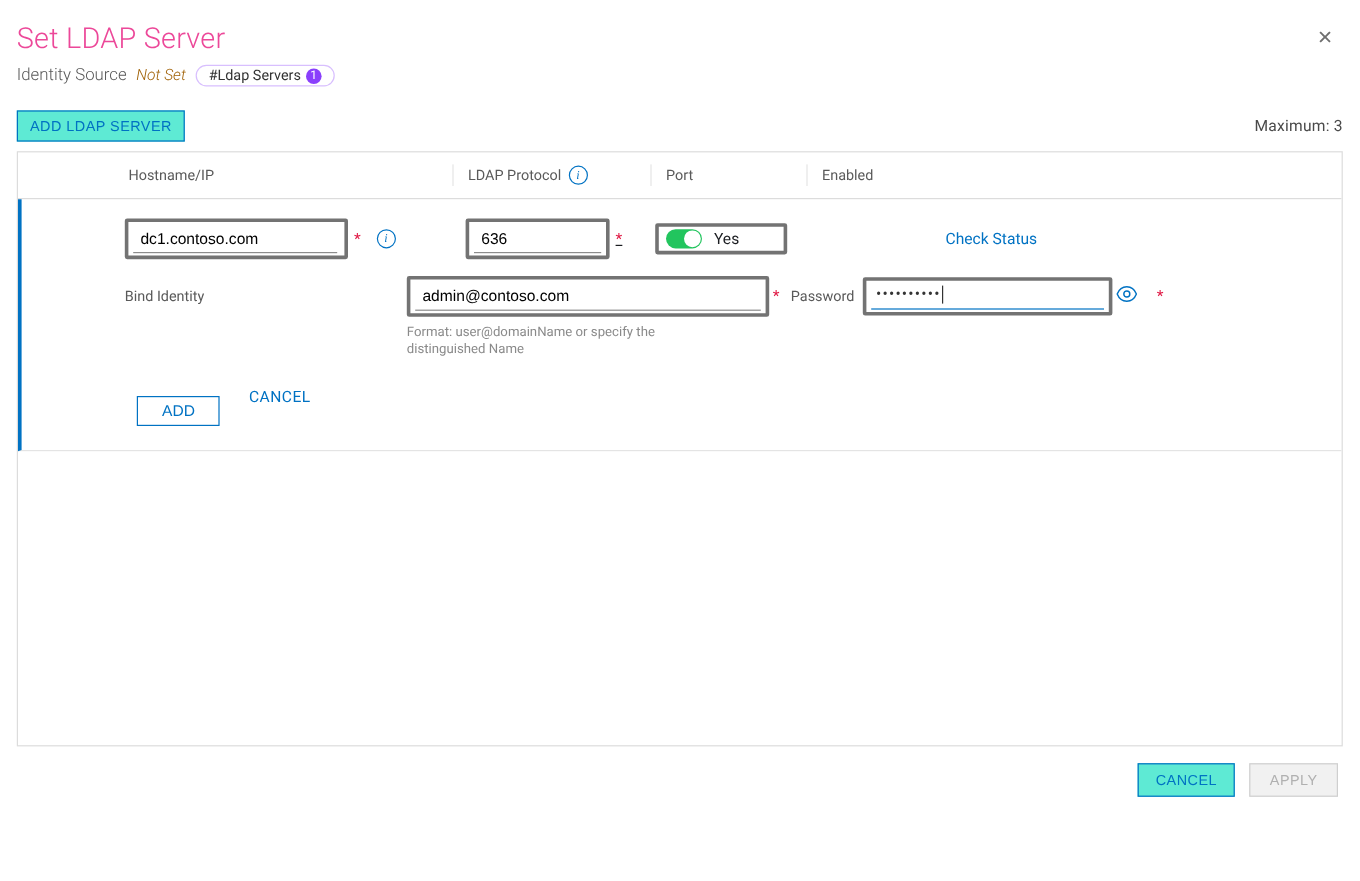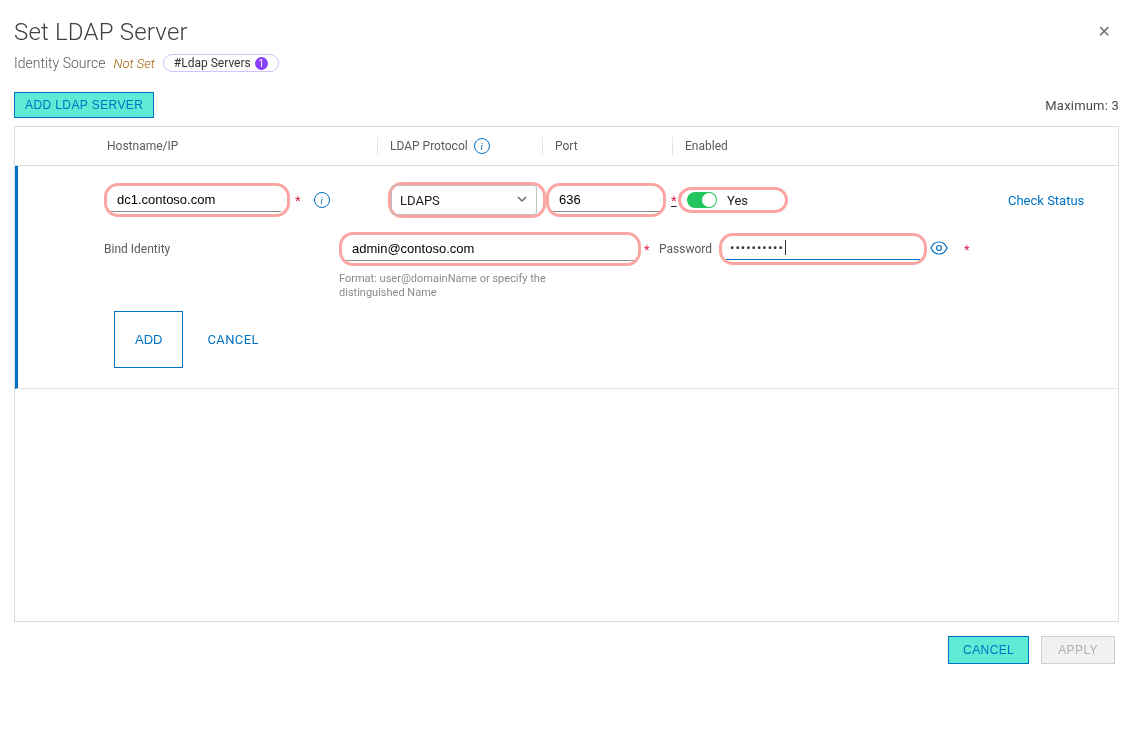--- a/index.html
+++ b/index.html
@@ -7,21 +7,21 @@
     padding: 0;
     width: 1133px;
     height: 734px;
     font-family: -apple-system, BlinkMacSystemFont, "Segoe UI", Roboto, "Helvetica Neue", Arial, sans-serif;
     font-size: 13px;
     color: #1b1d21;
     background: #ffffff;
   }
   .dialog { padding: 18px 14px 10px 14px; }
   .header-row { display:flex; align-items:flex-start; justify-content:space-between; }
-  .title { font-size: 24px; font-weight: 300; letter-spacing:.2px; color:#404040; }
+  .title { font-size: 24px; font-weight: 300; letter-spacing:.2px; color:#ec4899; }
   .close-x { font-size:16px; color:#6f6f6f; padding:4px 8px; cursor:pointer; }
   .subhead { display:flex; align-items:center; gap:8px; margin-top:8px; }
   .subhead-label { font-size:14px; color:#5a5a5a; font-weight:300; }
   .notset { font-style: italic; color:#a16207; font-weight:300; }
   .pill { display:inline-flex; align-items:center; gap:4px; border:1px solid #8a3ffc55; border-radius:12px; padding:1px 10px; font-size:12px; color:#333; }
   .pill-badge { background:#8a3ffc; color:#fff; font-size:10px; width:13px; height:13px; border-radius:50%; display:inline-flex; align-items:center; justify-content:center; }
   .toolbar { display:flex; justify-content:space-between; align-items:center; margin-top:20px; }
   .btn { border:1px solid #0072c3; color:#0072c3; background:#5eead4; padding:5px 10px; font-size:12px; letter-spacing:.4px; cursor:pointer; }
   .btn.primary-outline { border-color:#0072c3; color:#0072c3; }
   .btn.disabled { border-color:#cfcfcf; color:#b0b0b0; background:#f1f1f1; cursor:default; }
@@ -31,39 +31,39 @@
   .th { display:flex; align-items:center; gap:6px; border-left:1px solid #e4e4e4; padding-left:12px; height:18px; }
   .th:first-child{ border-left:none; padding-left:0;}
   .info-icon { width:14px; height:14px; border:1px solid #0072c3; color:#0072c3; border-radius:50%; display:inline-flex; align-items:center; justify-content:center; font-family: Georgia, serif; font-style: italic; font-size:10px; }
   .edit-strip { border-left:3px solid #0072c3; border-bottom:1px solid #e4e4e4; padding:8px 0 8px 0; }
   .row { display:grid; grid-template-columns: 86px 186px 98px 158px 132px 220px 1fr; align-items:center; padding:8px 8px 8px 0; }
   .row2 { display:grid; grid-template-columns: 86px 130px 164px 204px 104px auto 1fr; align-items:flex-start; padding:8px 8px 8px 0; }
   .row3 { display:grid; grid-template-columns: 86px 132px 103px 300px 20px 60px 200px 40px 20px 1fr; align-items:center; padding:6px 8px 6px 0; }
   .row3-hint{ display:grid; grid-template-columns: 321px 1fr; }
   .row-actions { display:flex; gap:24px; align-items:center; padding:10px 0 12px 96px; }
   .label { color:#5a5a5a; font-size:12px; }
-  .red-box { border:3px solid #fca5a5; border-radius:14px; }
+  .red-box { border:3px solid #737373; border-radius:2px; }
   .underline-field { border:none; border-bottom:1px solid #8c8c8c; padding:4px 6px; font-size:13px; width:170px; background:transparent; }
   .req-star { color:#e11d48; margin:0 5px; }
   .select-box { display:flex; align-items:center; justify-content:space-between; border:1px solid #bdbdbd; border-radius:3px; padding:4px 8px; font-size:13px; width:128px; height:20px; }
   .chev { color:#6b6b6b; }
   .toggle { width:30px; height:16px; border-radius:8px; position:relative; display:inline-block; vertical-align:middle; }
   .toggle .knob { position:absolute; top:1px; width:14px; height:14px; border-radius:50%; background:#fff; }
   .toggle.on { background:#22c55e; }
   .toggle.on .knob{ right:1px; }
   .toggle.off { background:#cfcfcf; }
   .toggle.off .knob{ left:1px; }
   .enabled-box{ display:flex; align-items:center; gap:10px; width:92px; padding:2px 6px;}
   .link { color:#0072c3; cursor:pointer; font-size:13px; }
   .cert-box { border:1px solid #cfcfcf; width:302px; height:55px; padding:4px 6px; resize:none; font-family:inherit; font-size:13px; color:#333; }
   .cert-box::placeholder{ color:#878787;}
   .pwd-wrap{ display:flex; align-items:center; justify-content:space-between; width:186px; border-bottom:1px solid #0072c3; padding:2px 4px 4px 4px;}
   .hint { font-size:11px; color:#8a8a8a; line-height:1.3; }
   .eye { color:#0072c3; font-size:14px; }
-  .btn-add{ border:1px solid #0072c3; color:#0072c3; background:#fff; padding:20px 20px; font-size:13px; cursor:pointer;}
+  .btn-add{ border:1px solid #0072c3; color:#0072c3; background:#fff; padding:4px 20px; font-size:13px; cursor:pointer;margin-top:21px;}
   .txt-btn{ color:#0072c3; letter-spacing:.4px; font-size:13px; cursor:pointer;}
   .dialog-footer{ display:flex; justify-content:flex-end; gap:12px; padding:14px 4px 0 0; }
   .port-field{ border:none; border-bottom:1px solid #8c8c8c; background:transparent; width:94px; padding:4px 6px; font-size:13px;}
   .pad-pill{ padding:2px 4px; }
 </style>
 </head>
 <body>
 
 <div class="dialog">
   <div class="header-row">
@@ -103,30 +103,20 @@
 
     <div class="edit-strip">
       <div class="row">
         <span></span>
         <span class="red-box pad-pill">
           <input class="underline-field" style="width: 158px;" value="dc1.contoso.com">
         </span>
         <span style="display:flex;align-items:center;gap:8px;">
           <span class="req-star">*</span>
           <span class="info-icon">i</span>
-        </span>
-        <span class="red-box">
-          <span class="select-box">
-            <span>LDAPS</span>
-            <span class="chev">
-              <svg width="12" height="12" viewBox="0 0 12 12">
-                  <path d="M2 4 L6 8 L10 4" fill="none" stroke="#6b6b6b" stroke-width="1.5"></path>
-                </svg>
-            </span>
-          </span>
         </span>
         <span style="display:flex;align-items:center;text-decoration:underline;">
           <span class="red-box pad-pill">
             <input class="port-field" value="636" style="">
           </span>
           <span class="req-star">*</span>
         </span>
         <span class="red-box enabled-box">
           <span class="toggle on">
               <span class="knob"></span>

